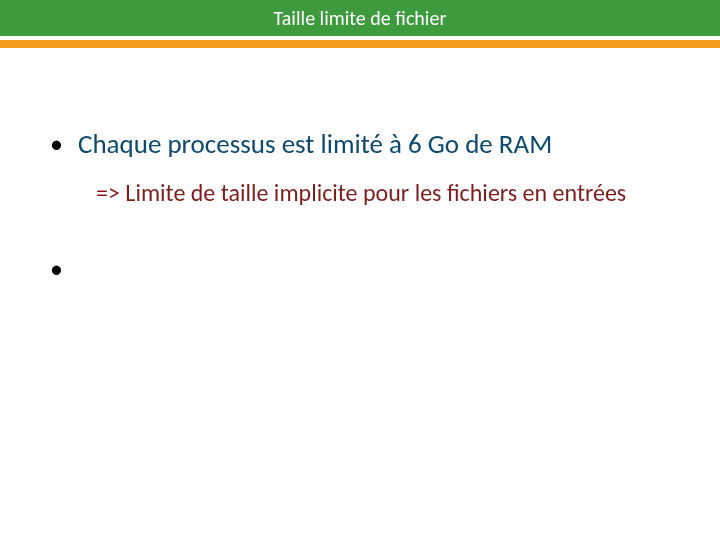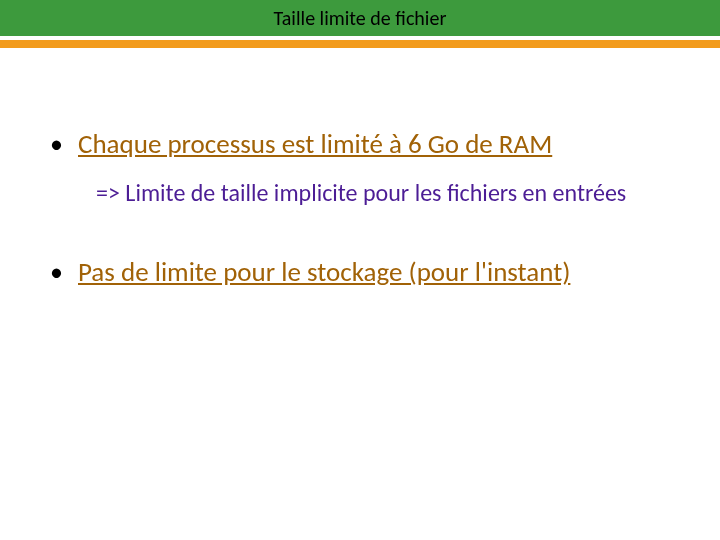--- a/index.html
+++ b/index.html
@@ -16,21 +16,21 @@
     }
     .title-bar {
       width: 100%;
       height: 36px;
       background: #3d9a3d;
       display: flex;
       align-items: center;
       justify-content: center;
     }
     .title-bar h1 {
-      color: #000000;
+      color: #ffffff;
       font-size: 20px;
       font-weight: 400;
     }
     .gap1 {
       width: 100%;
       height: 4px;
       background: #ffffff;
     }
     .accent-bar {
       width: 100%;
@@ -53,29 +53,28 @@
     .bullet-dot {
       width: 28px;
       flex-shrink: 0;
       font-size: 26px;
       line-height: 1;
       color: #000;
     }
     .bullet-text {
       font-size: 27px;
       line-height: 1.2;
-      color: #a16207;
-      text-decoration: underline;
+      color: #0c4a6e;
     }
     .sub {
       margin-top: 18px;
       margin-left: 46px;
       font-size: 24px;
       line-height: 1.25;
-      color: #4c1d95;
+      color: #7f1d1d;
       max-width: 560px;
     }
     .sub.dash .dash-mark {
       display: inline-block;
       width: 18px;
       margin-left: -2px;
     }
   </style>
 </head>
 <body>
@@ -94,19 +93,18 @@
         <div class="bullet-row">
           <span class="bullet-dot">•</span>
           <span class="bullet-text">Chaque processus est limité à 6 Go de RAM</span>
         </div>
         <div class="sub">=&gt; Limite de taille implicite pour les fichiers en entrées</div>
       </li>
 
       <li>
         <div class="bullet-row">
           <span class="bullet-dot">•</span>
-          <span class="bullet-text">Pas de limite pour le stockage (pour l'instant)</span>
         </div>
       </li>
 
     </ul>
   </div>
 </div>
 
 </body></html>

